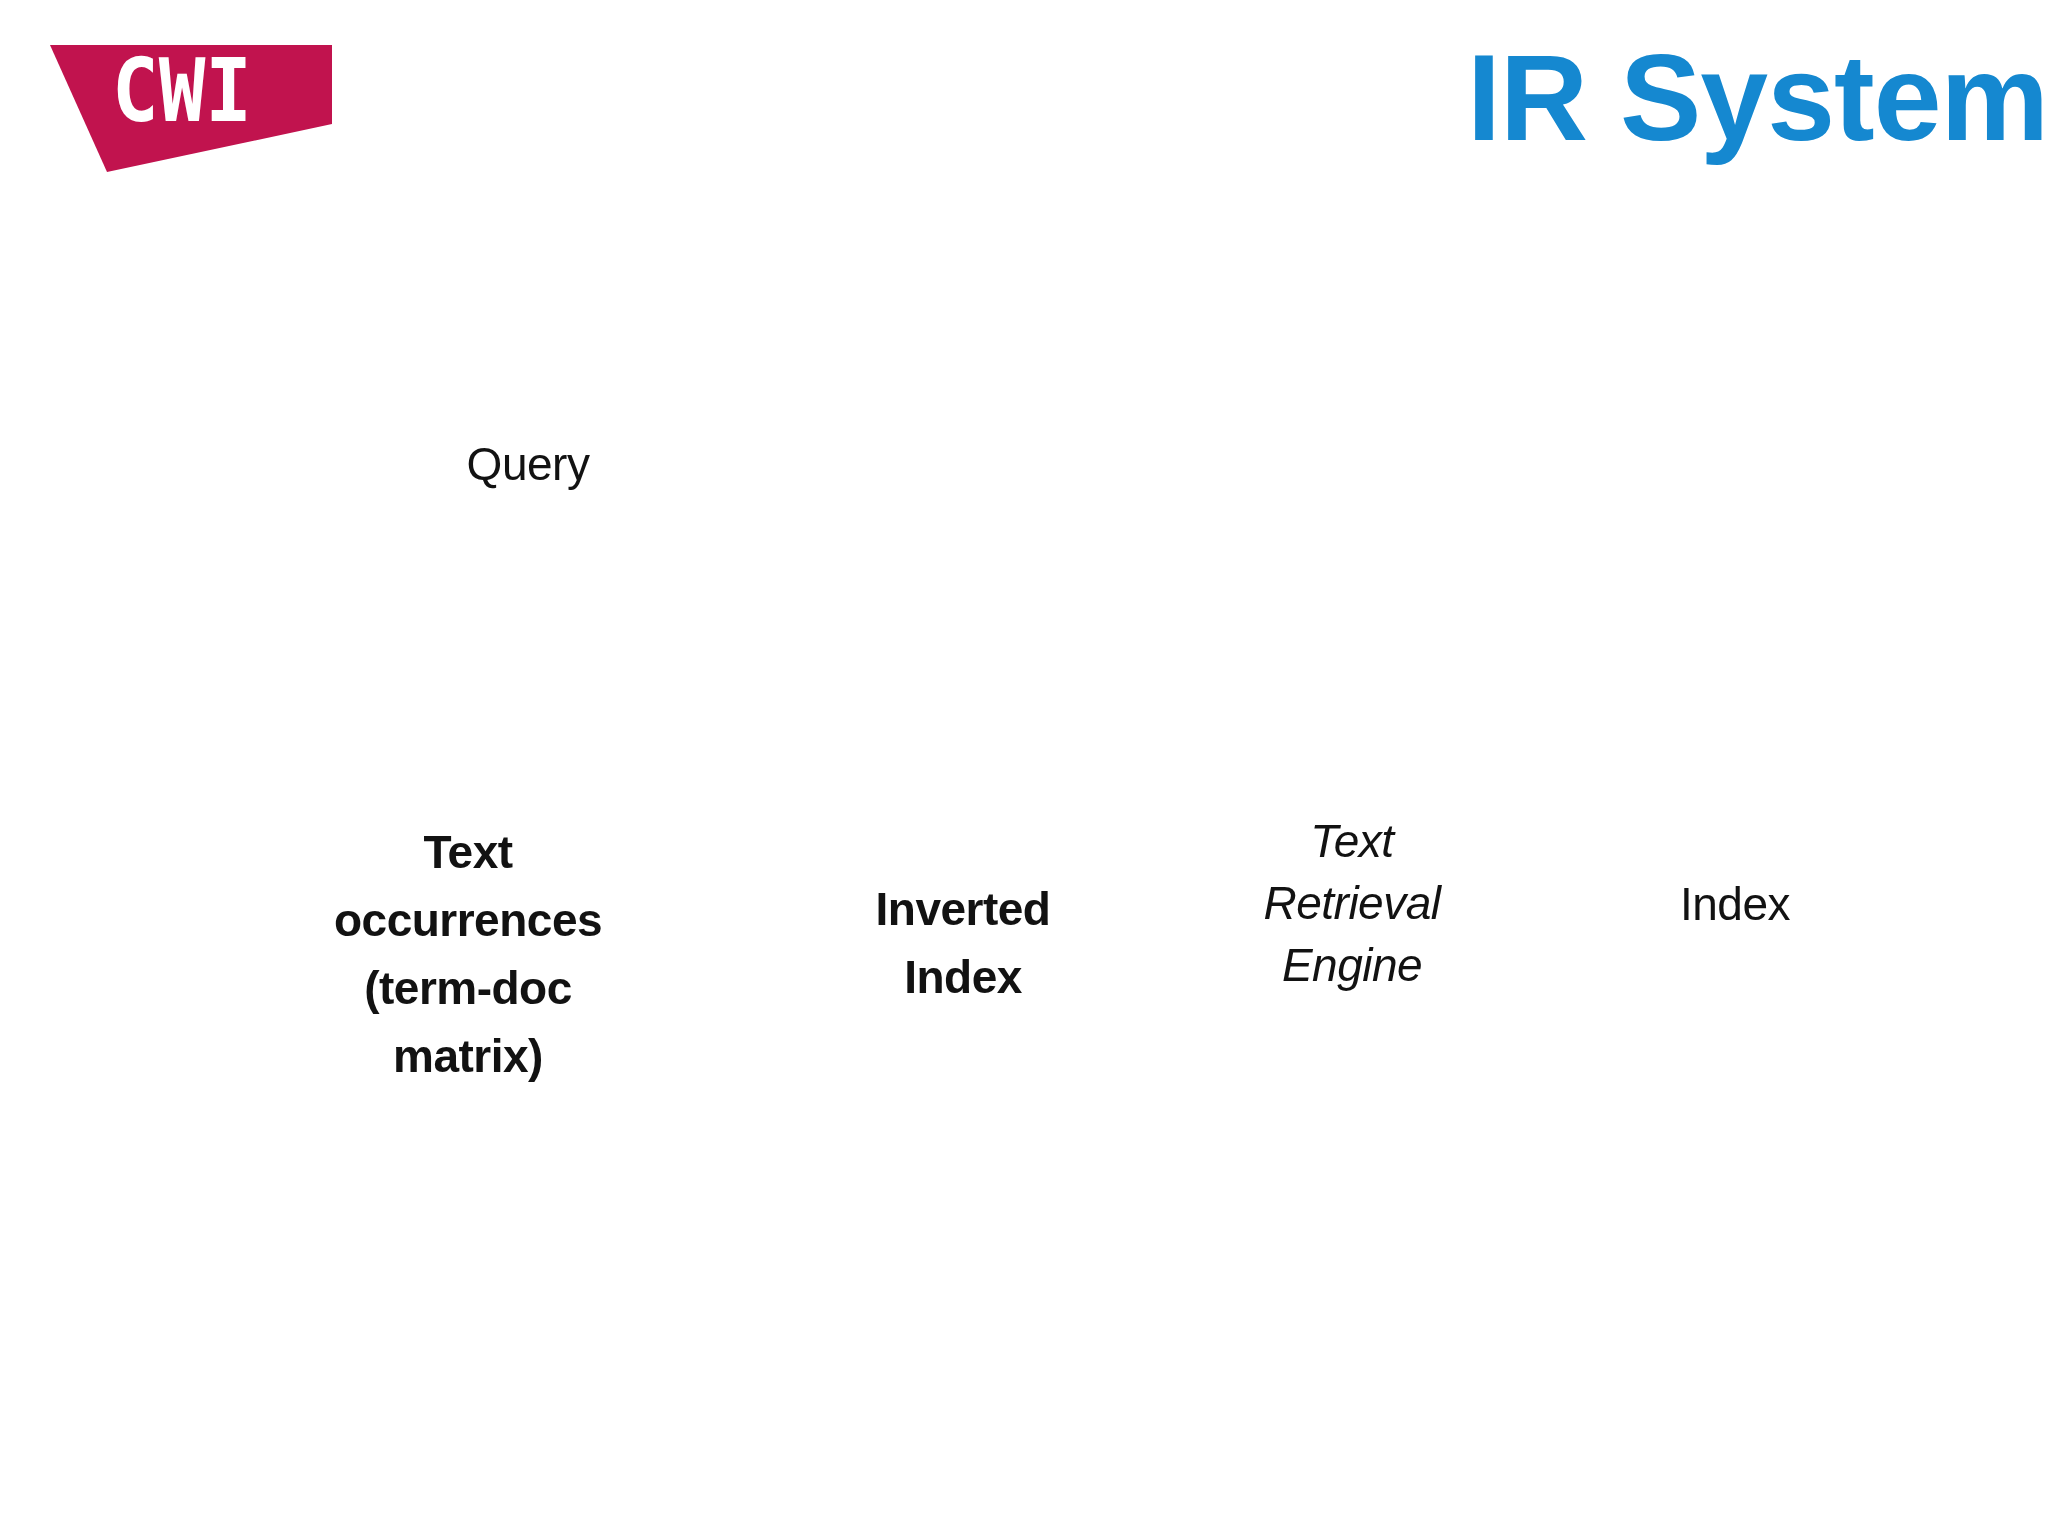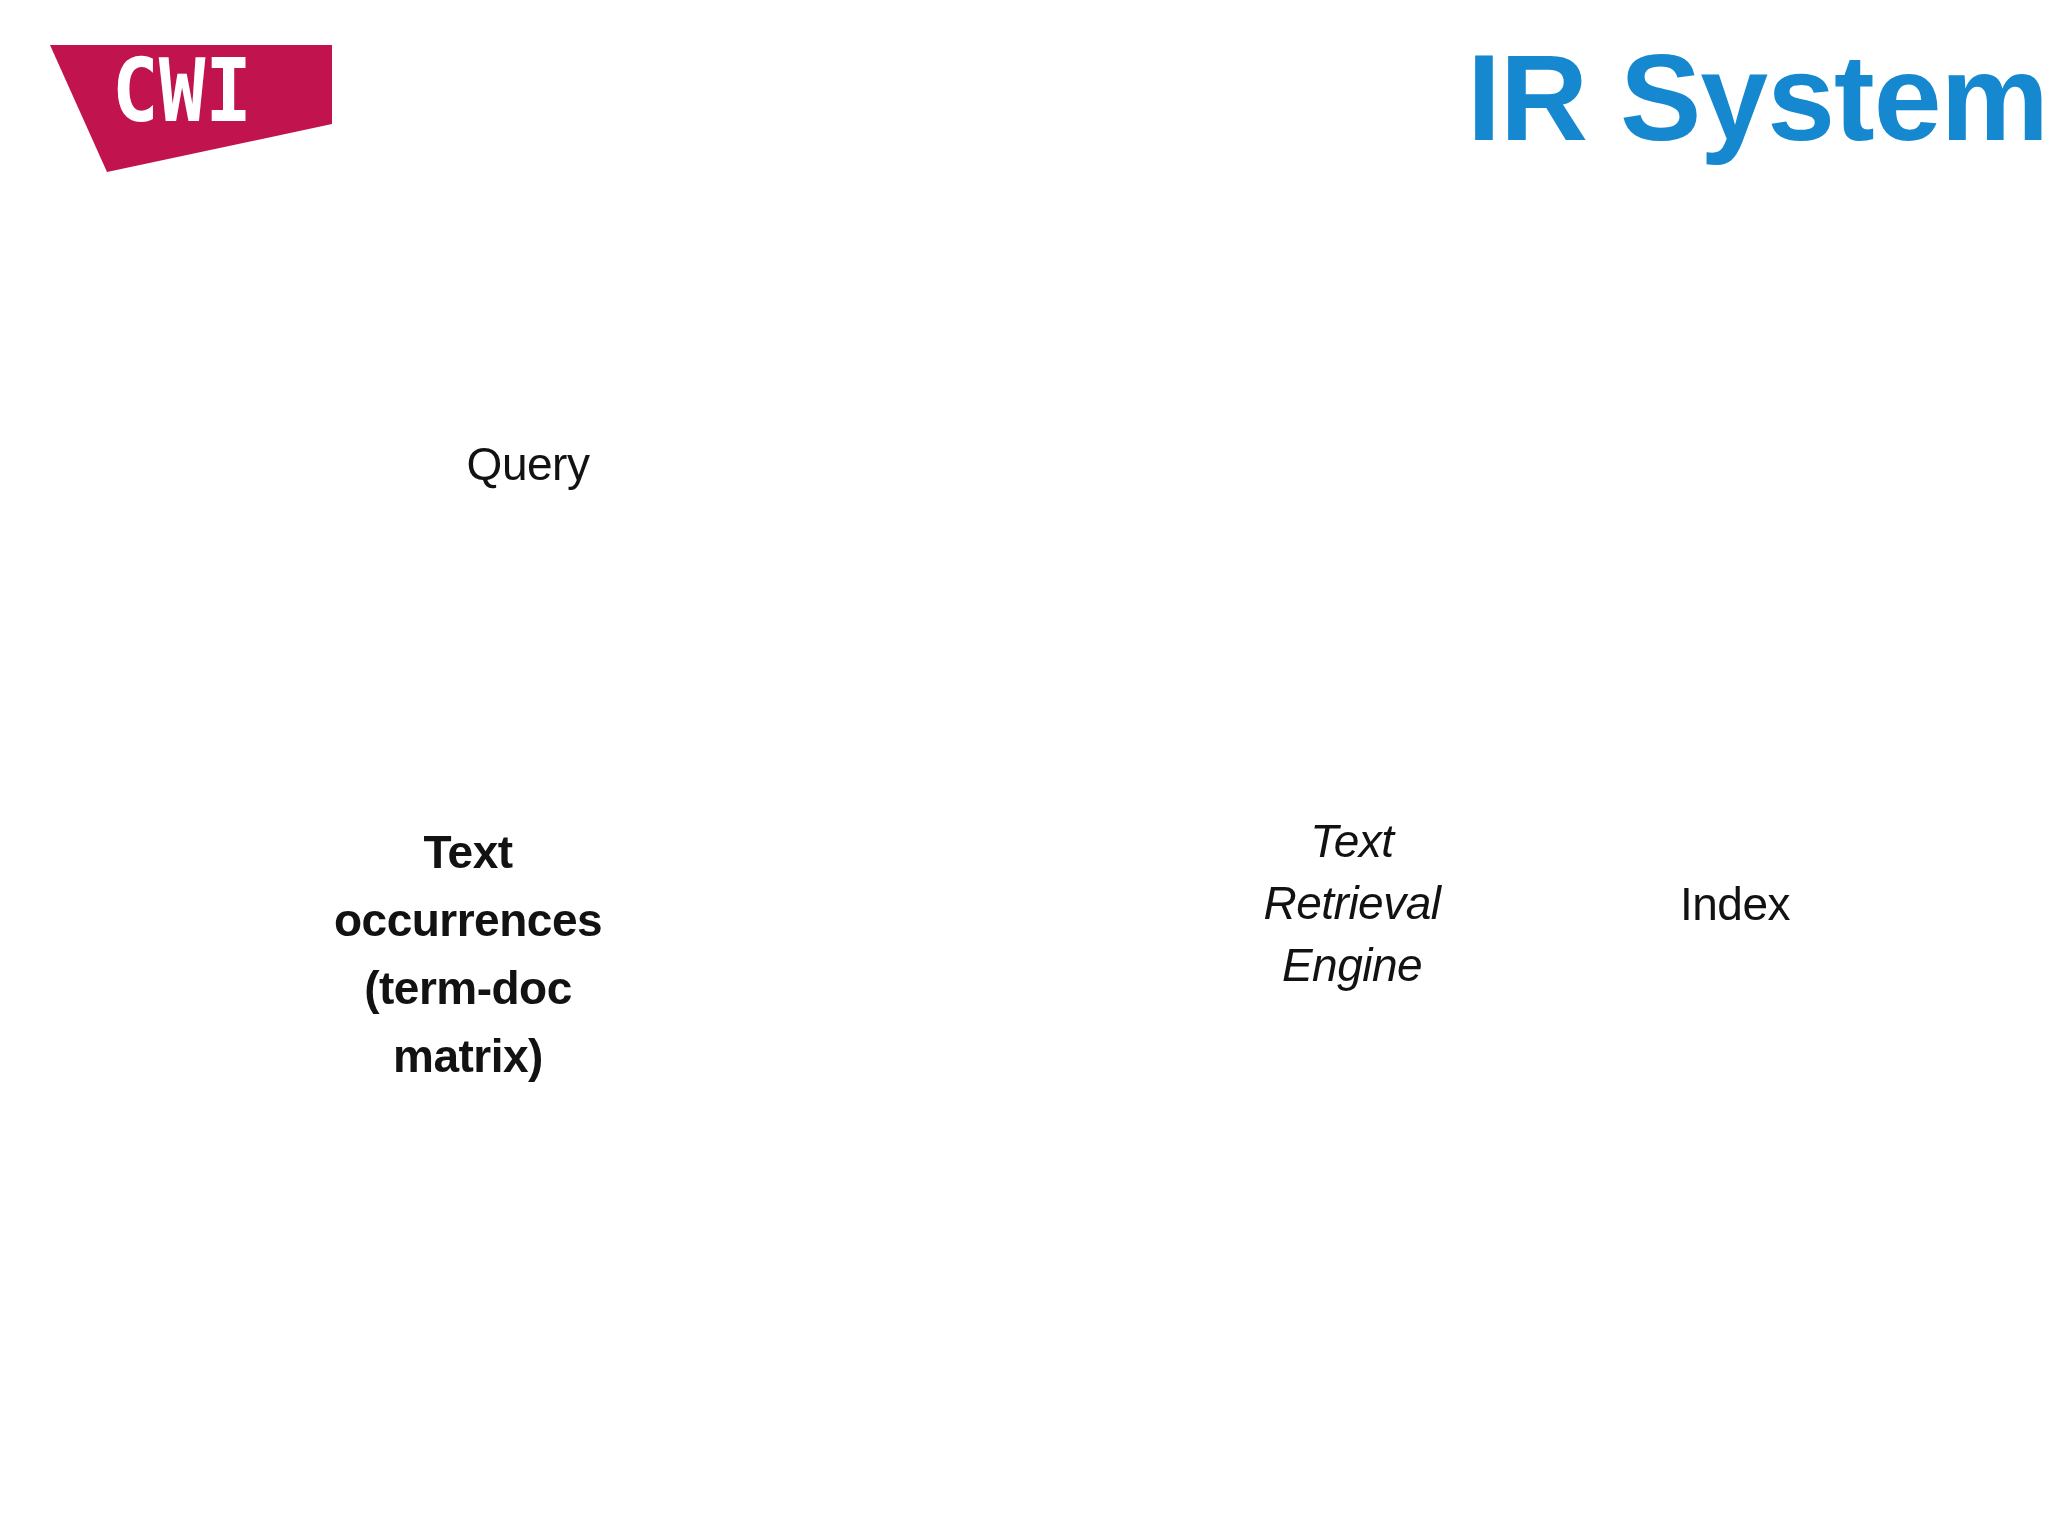--- a/index.html
+++ b/index.html
@@ -70,20 +70,22 @@
   <div class="slide-title" style="color: rgb(21, 136, 208);">IR System</div>
 
   <div class="label regular lbl-query">Query</div>
 
 
   <div class="label bold lbl-term-occurrences">Text
 occurrences
 (term-doc
 matrix)</div>
 
+  <div class="label bold lbl-inverted-index">Inverted
+Index</div>
 
   <div class="label regular lbl-text-retrieval">Text
 Retrieval
 Engine</div>
 
   <div class="label regular lbl-output">Index</div>
 
 </div>
 
 </body></html>

